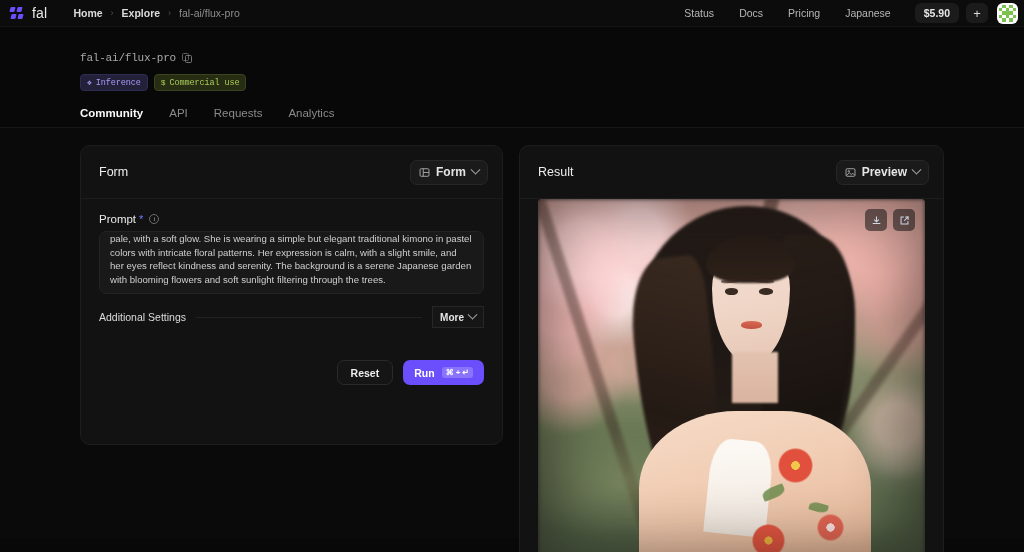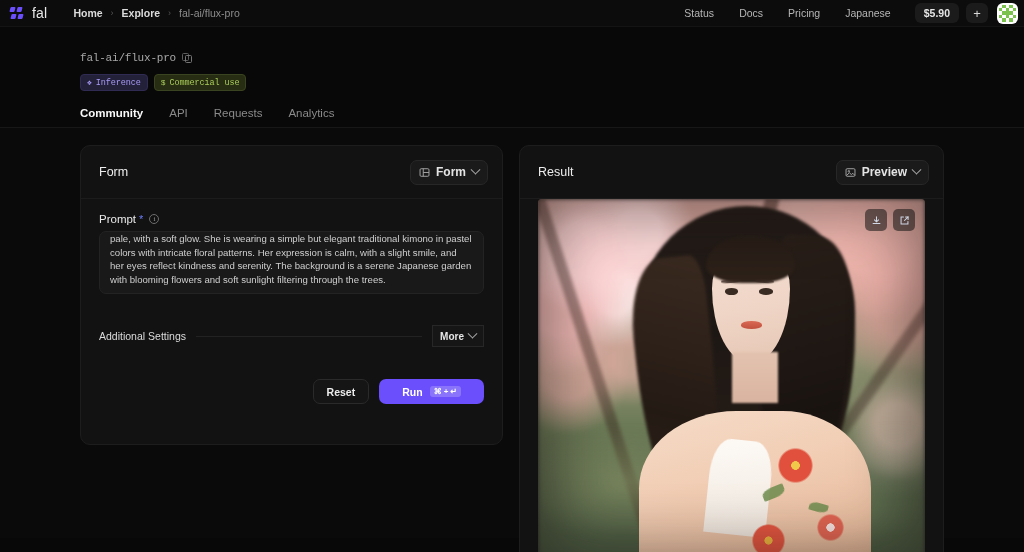--- a/index.html
+++ b/index.html
@@ -123,38 +123,38 @@
   }
   .prompt-box {
     background:#191919; border:1px solid #232323; border-radius:7px;
     height:63px; overflow:hidden; position:relative;
   }
   .prompt-text {
     color:#cfcfcf; font-size:9.6px; line-height:13.4px; padding:0 10px;
     position:absolute; top:-13px; left:0; right:0;
   }
 
-  .settings-row { display:flex; align-items:center; gap:10px; margin-top:31px; }
+  .settings-row { display:flex; align-items:center; gap:10px; margin-top:12px; }
   .settings-label { color:#dcdcdc; font-size:10.5px; white-space:nowrap; }
   .settings-rule { flex:1; height:1px; background:#222; }
   .more-btn {
     background:#161616; border:1px solid #272727; border-radius:0; height:22px;
     display:flex; align-items:center; gap:5px; padding:0 7px;
     color:#e6e6e6; font-size:10px; font-weight:700;
   }
   .settings-sub { color:#7d7d7d; font-size:9.5px; margin-top:7px; }
 
   .actions { display:flex; justify-content:flex-end; gap:10px; margin-top:32px; }
   .btn-reset {
     background:#151515; border:1px solid #2a2a2a; border-radius:7px; height:25px;
     display:flex; align-items:center; padding:0 13px; color:#ededed; font-size:10.5px; font-weight:700;
   }
   .btn-run {
     background:#6b4efc; border-radius:7px; height:25px;
-    display:flex; align-items:center; gap:7px; padding:0 23px; color:#fff; font-size:10.5px; font-weight:700;
+    display:flex; align-items:center; gap:7px; padding:0 11px; color:#fff; font-size:10.5px; font-weight:700;
   }
   .kbd {
     background:rgba(255,255,255,.22); border-radius:3px; padding:1px 4px;
     font-size:8px; color:#fff; display:flex; align-items:center; gap:2px;
   }
 
   
   .result-body { flex:1; padding:0 18px; position:relative; }
   .img-frame {
     position:relative; width:100%; height:100%; border-radius:4px; overflow:hidden;

